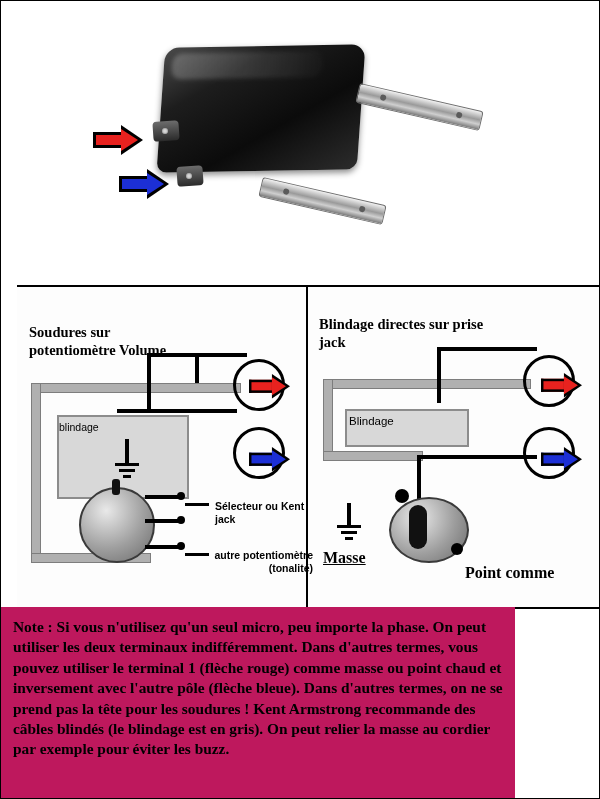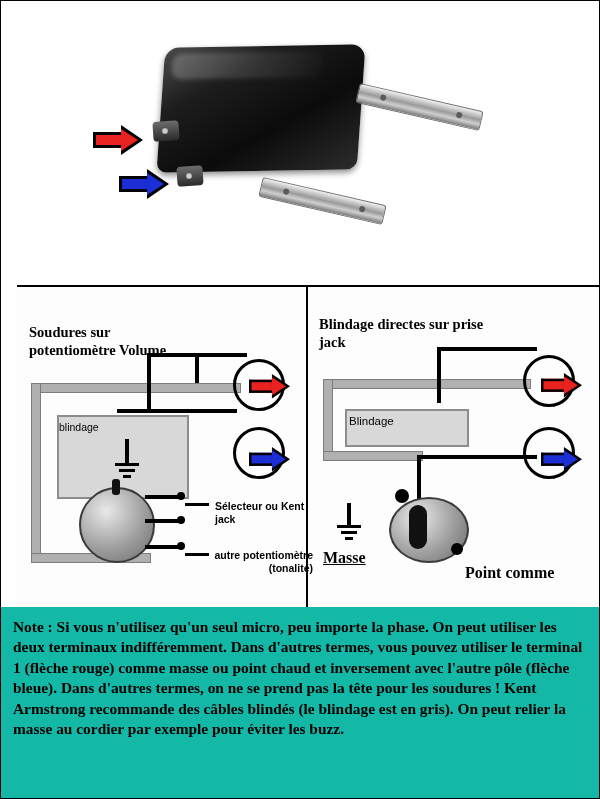--- a/index.html
+++ b/index.html
@@ -248,23 +248,23 @@
   #arrow-sch-l-red  { left: 232px; top: 87px; }
   #arrow-sch-l-blue { left: 232px; top: 160px; }
   #arrow-sch-r-red  { left: 524px; top: 86px; }
   #arrow-sch-r-blue { left: 524px; top: 160px; }
 
   
   #note-panel {
     position: absolute;
     left: 0;
     top: 606px;
-    width: 598px;
+    width: 514px;
     height: 192px;
-    background: #14b8a6;
+    background: #be185d;
     box-sizing: border-box;
     padding: 10px 12px 8px 12px;
   }
   #note-text {
     font-family: "Liberation Serif", serif;
     font-size: 15.4px;
     font-weight: bold;
     line-height: 20.4px;
     color: #000;
     text-align: left;

